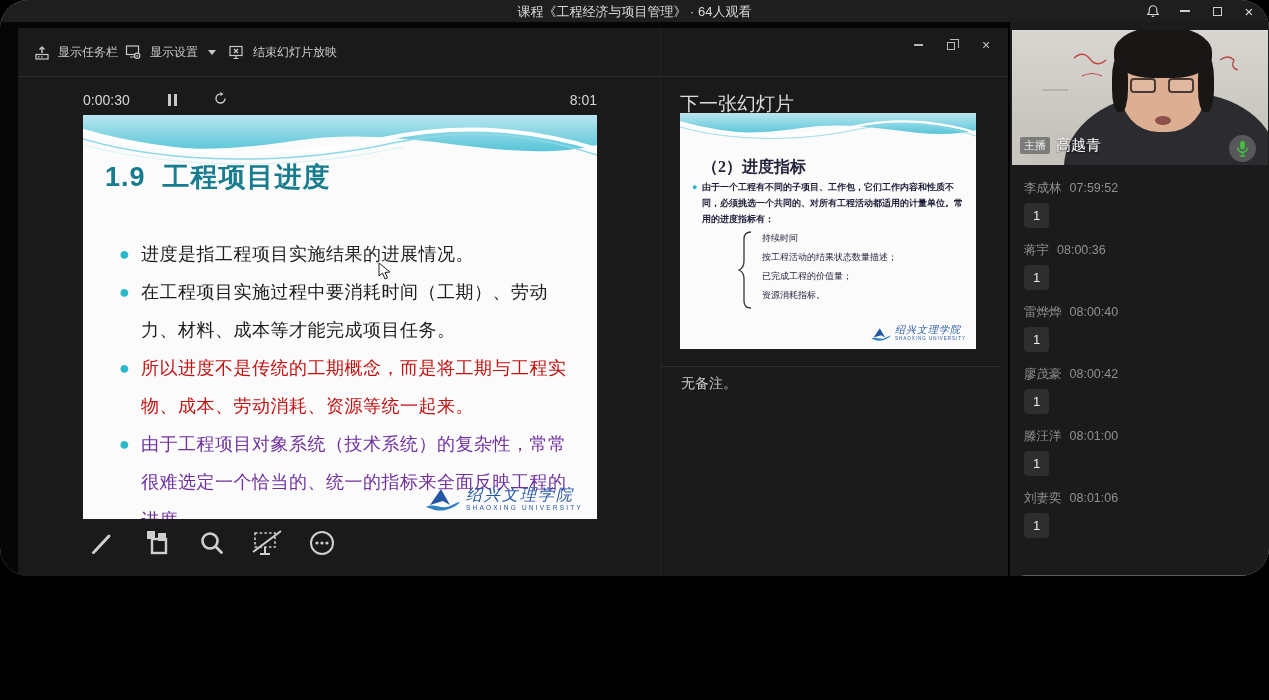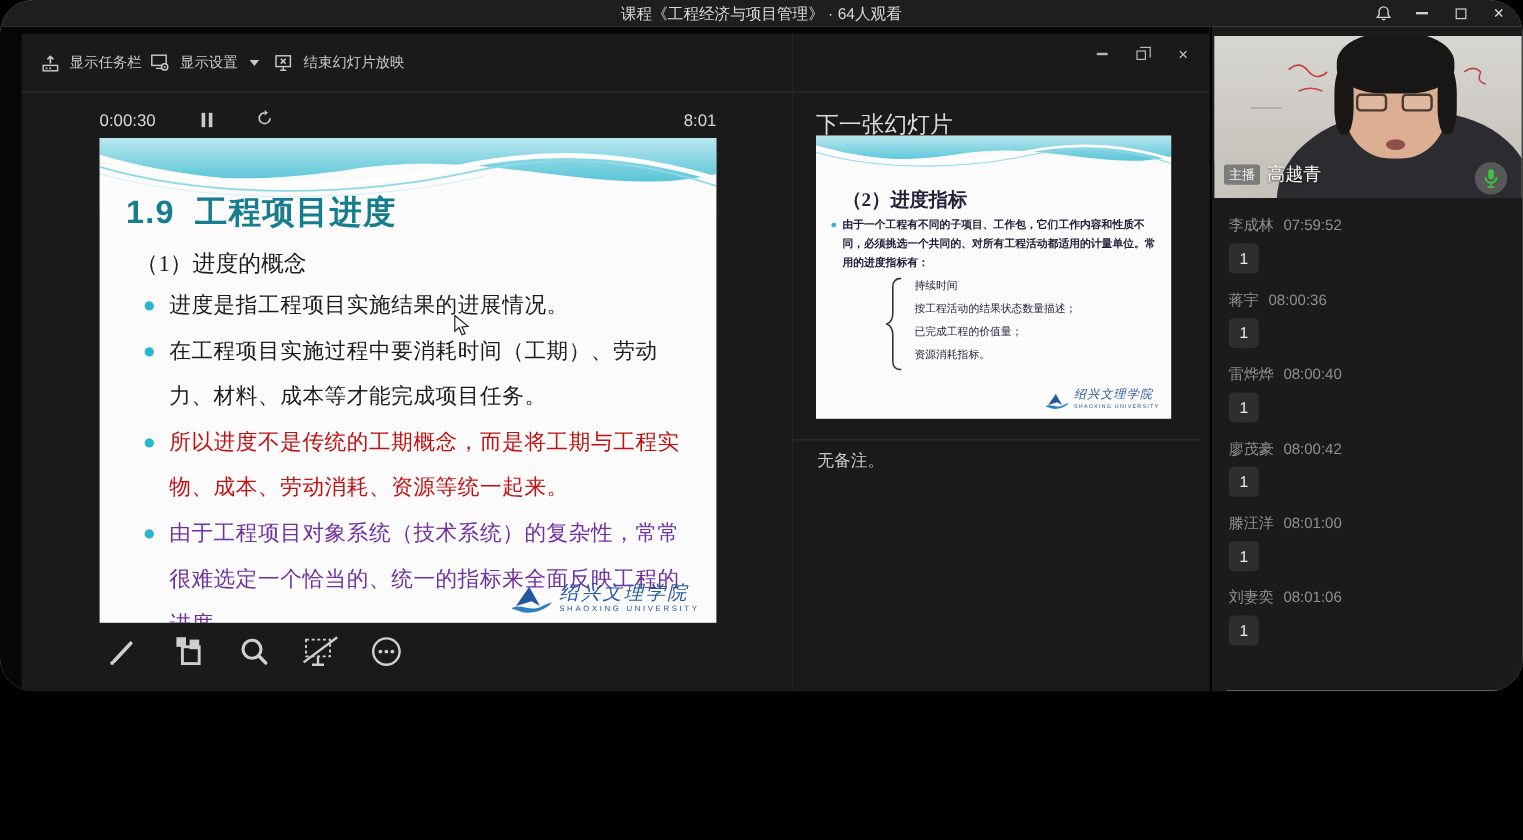--- a/index.html
+++ b/index.html
@@ -210,21 +210,20 @@
                 <stop offset="1" stop-color="#58c5d8"></stop>
             </linearGradient>
           </defs>
           <rect x="0" y="0" width="514" height="64" fill="#fbfbfb"></rect>
           <path d="M0,0 H514 V30 C420,52 330,8 210,26 C120,40 50,34 0,14 Z" fill="url(#cy1)"></path>
           <path d="M0,16 C90,42 200,46 300,24 C390,5 460,18 514,34" fill="none" stroke="#ffffff" stroke-width="4"></path>
           <path d="M0,24 C90,50 210,50 310,28 C400,9 465,24 514,40" fill="none" stroke="#8edae8" stroke-width="1.5"></path>
           <path d="M0,30 C100,56 220,54 320,32" fill="none" stroke="#d9f2f7" stroke-width="1"></path>
         </svg>
         <div class="slide-title">1.9  工程项目进度</div>
-        <div class="slide-section">（1）进度的概念</div>
         <div class="slide-bullets">
           <div class="bullet b-black"><span class="dot">●</span><span>进度是指工程项目实施结果的进展情况。</span></div>
           <div class="bullet b-black"><span class="dot">●</span><span>在工程项目实施过程中要消耗时间（工期）、劳动力、材料、成本等才能完成项目任务。</span></div>
           <div class="bullet b-red"><span class="dot">●</span><span>所以进度不是传统的工期概念，而是将工期与工程实物、成本、劳动消耗、资源等统一起来。</span></div>
           <div class="bullet b-purple"><span class="dot">●</span><span>由于工程项目对象系统（技术系统）的复杂性，常常很难选定一个恰当的、统一的指标来全面反映工程的进度。</span></div>
         </div>
         <div class="slide-logo">
           <svg width="34" height="26" viewBox="0 0 34 26">
               <path d="M4 20 L15 4 L24 20 L17 16 Z" fill="#2456a4"></path>
               <path d="M0 22 C8 17 16 26 26 20 C30 18 32 17 34 17 C28 24 14 28 6 24 Z" fill="#2d7fc1"></path>

